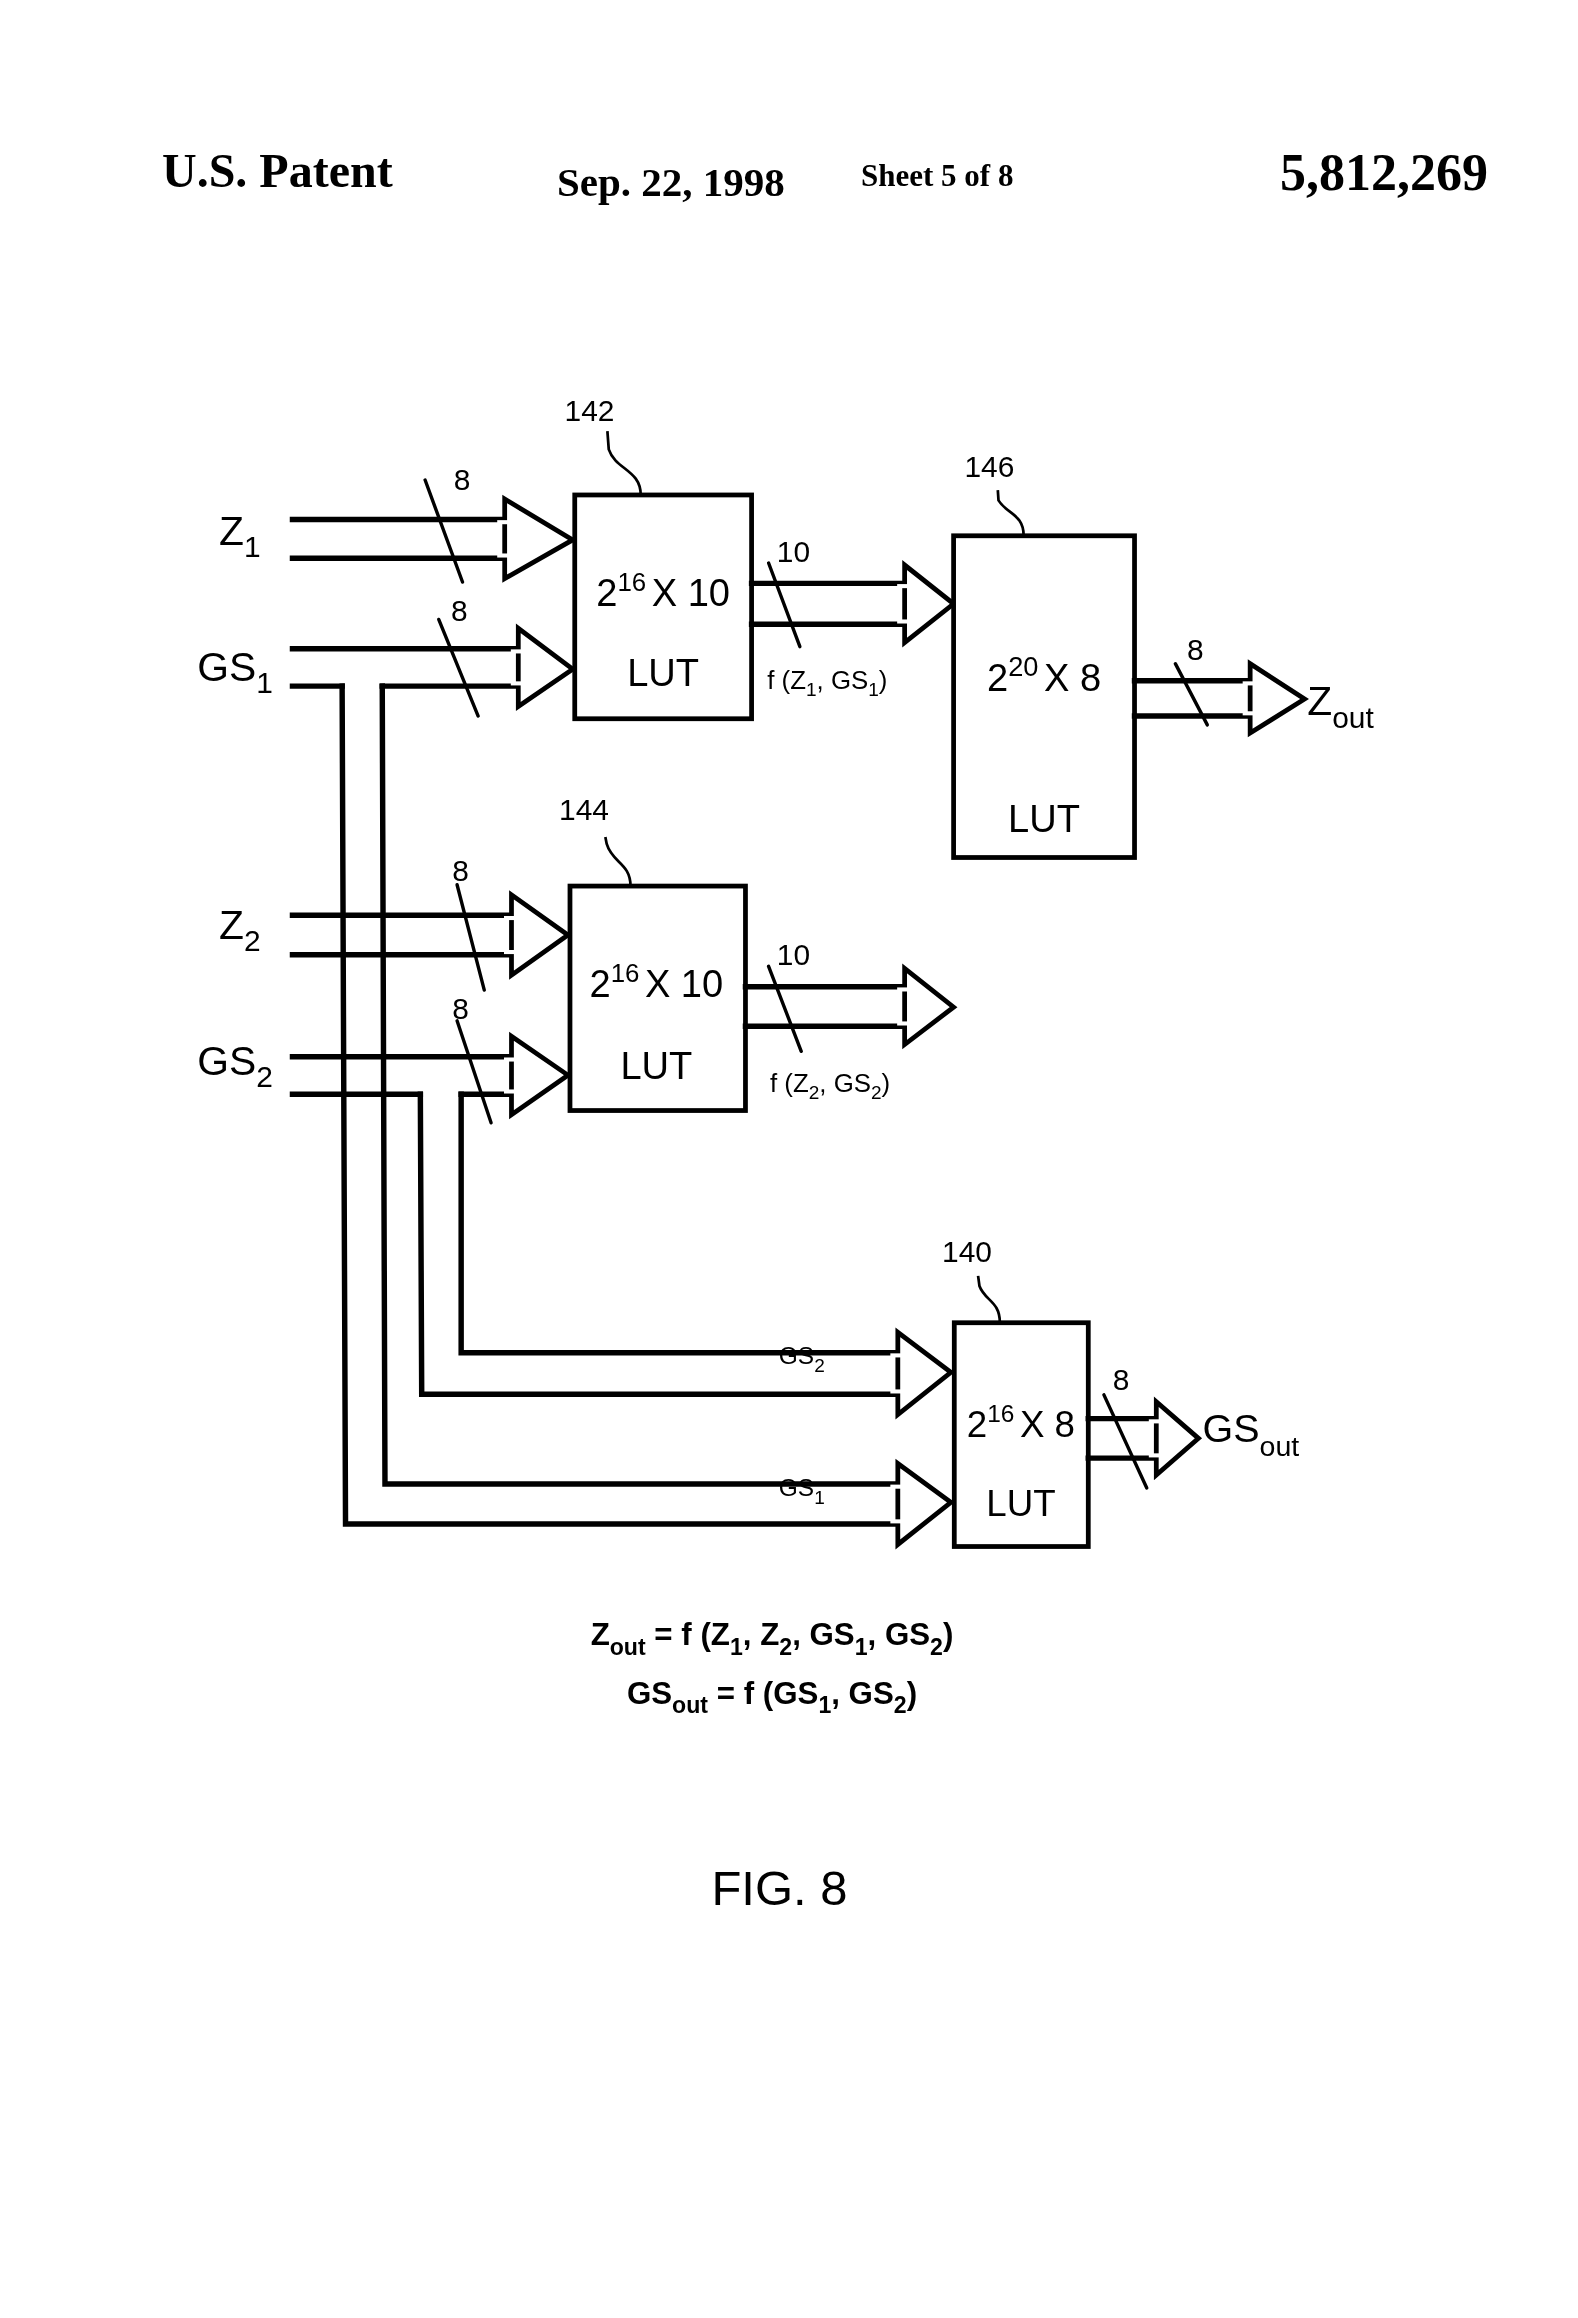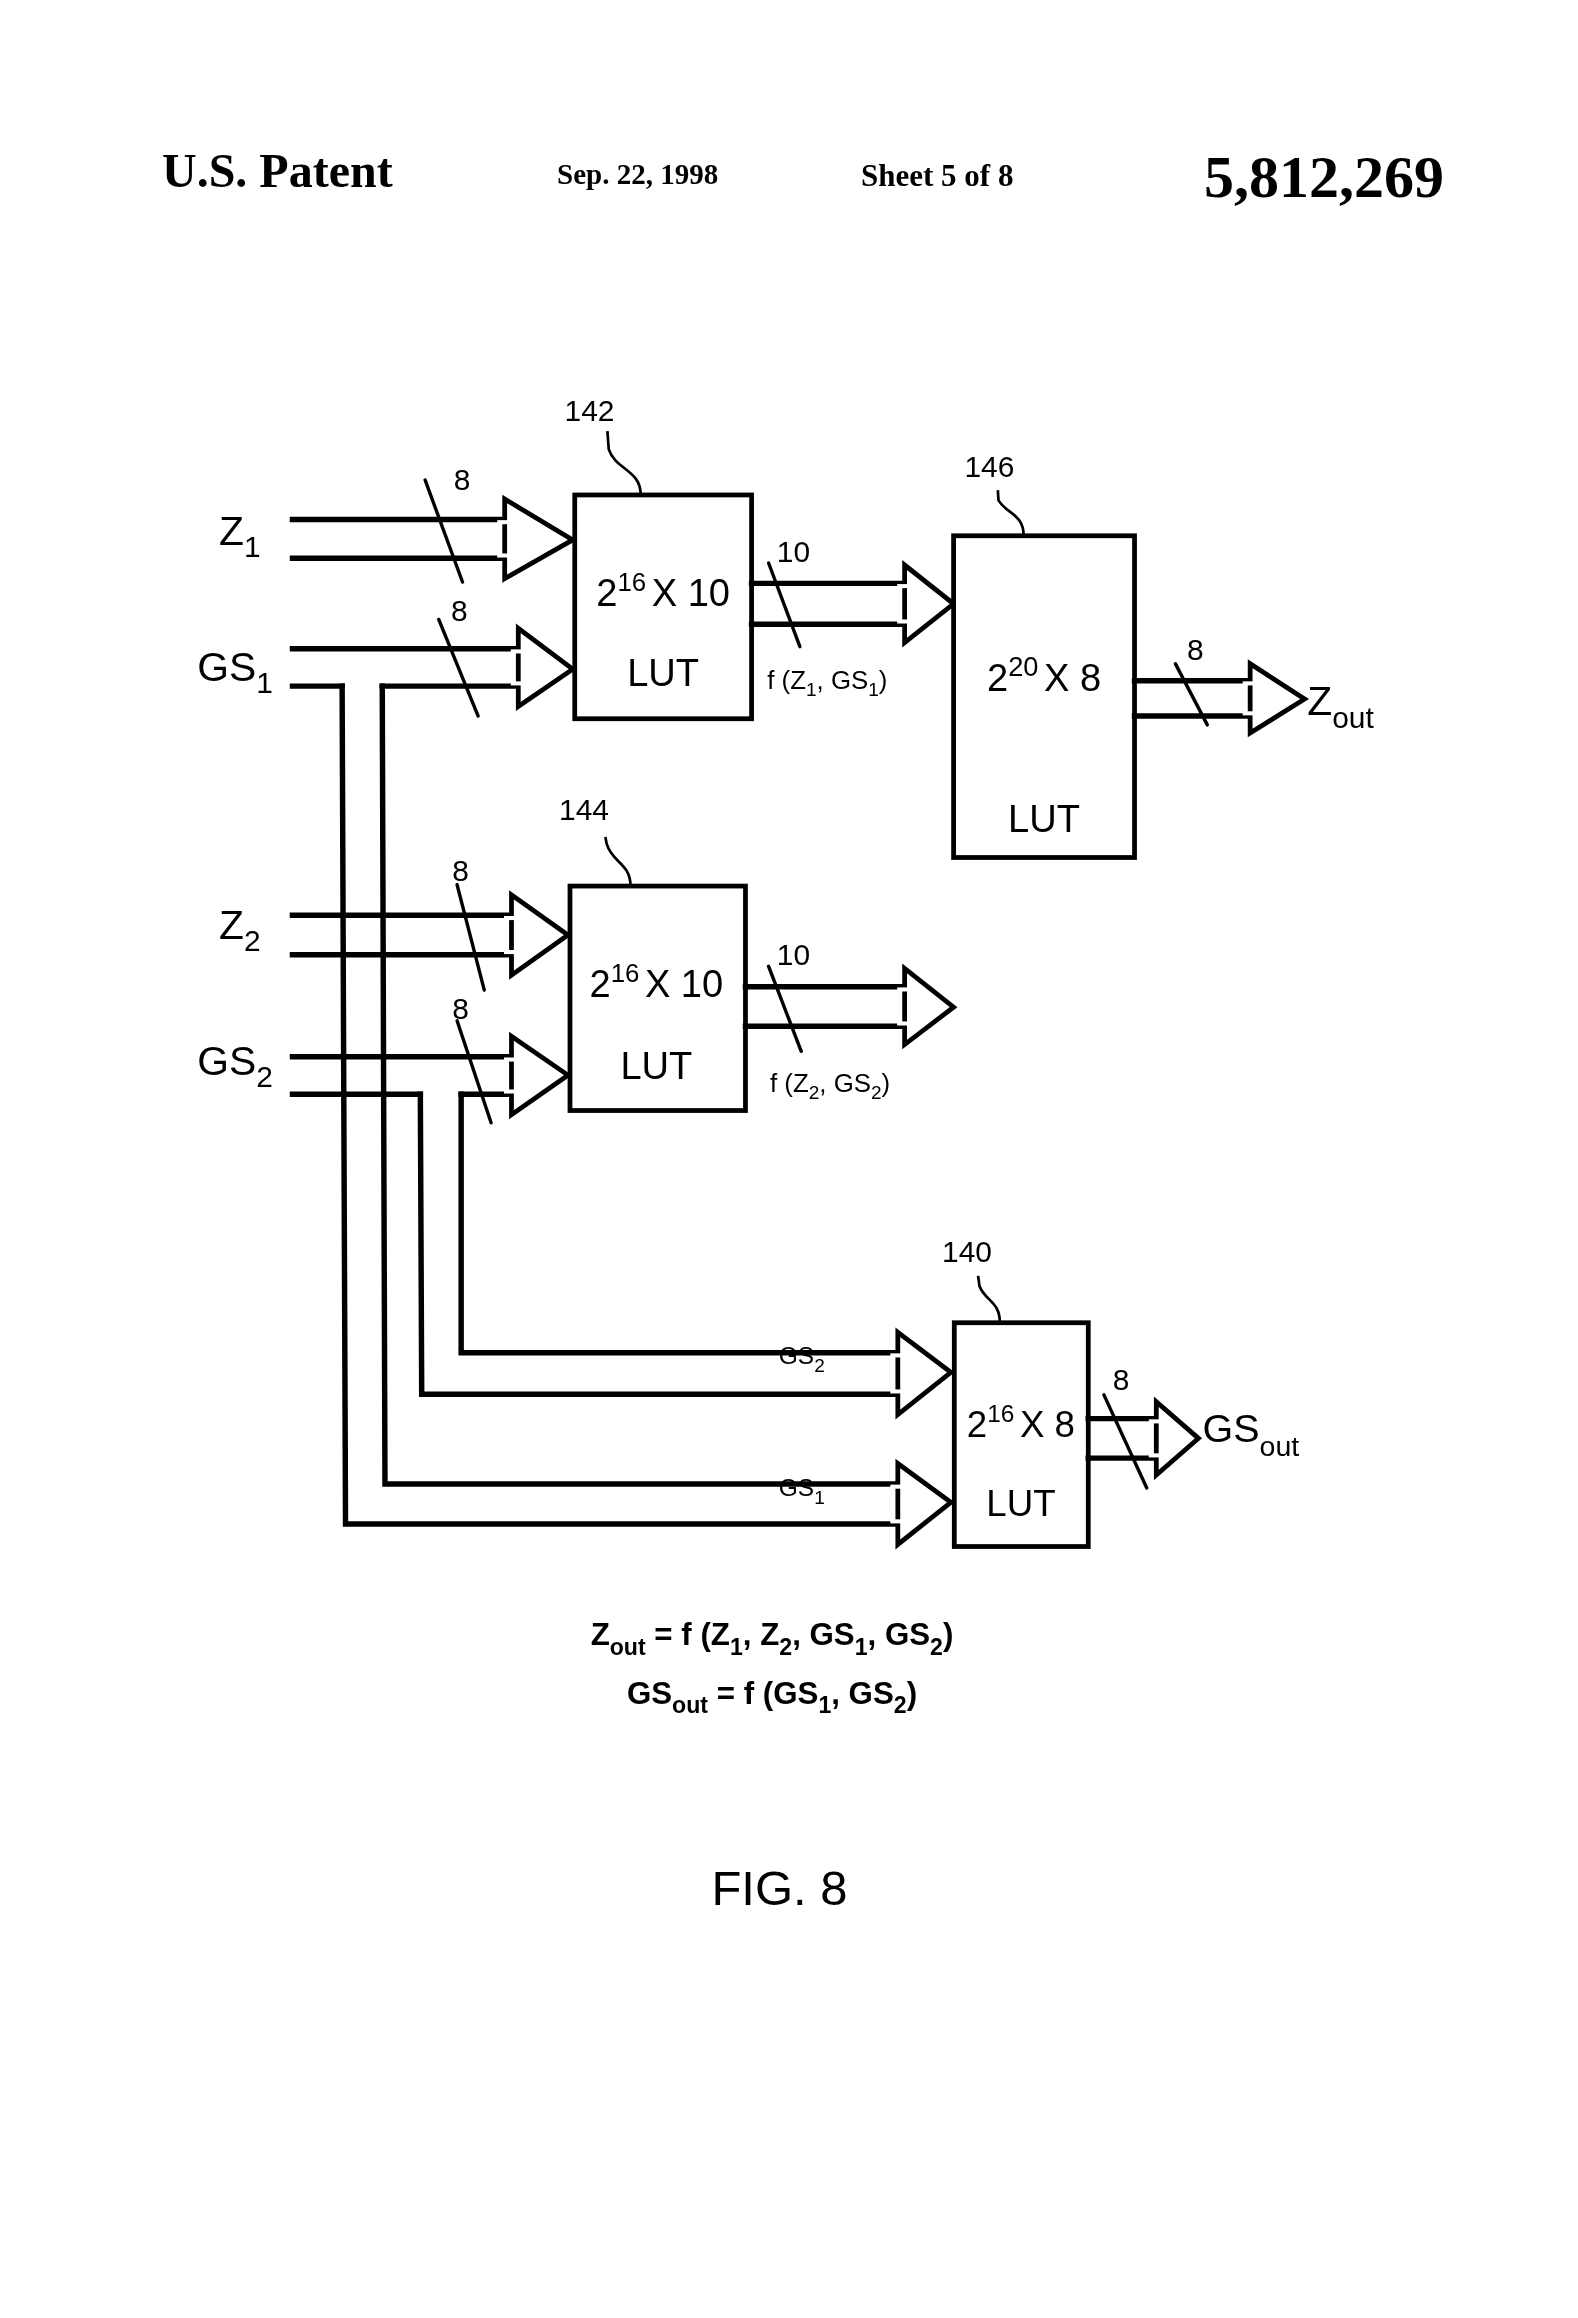--- a/index.html
+++ b/index.html
@@ -1,21 +1,21 @@
 <!DOCTYPE html>
 <html style="font-size:11px"><head>
 <meta charset="utf-8">
 <style>
   html, body { margin: 0; padding: 0; background: #ffffff; }
   body { width: 1578px; height: 2319px; position: relative; overflow: hidden; }
   .hdr { position: absolute; top: 143px; font-family: "Liberation Serif", serif; font-weight: bold; color: #000; white-space: nowrap; }
   #hdr-left { left: 162px; font-size: 48px; }
-  #hdr-date { left: 557px; font-size: 29px; top: 158px; }
+  #hdr-date { left: 557px; font-size: 41px; top: 158px; }
   #hdr-sheet { left: 861px; font-size: 31px; top: 158px; }
-  #hdr-num { left: 1204px; font-size: 60px; }
+  #hdr-num { left: 1280px; font-size: 52px; }
   svg#fig { position: absolute; left: 0; top: 0; }
   svg text { font-family: "Liberation Sans", sans-serif; fill: #000; }
   .wire { stroke: #000; stroke-width: 8; fill: none; stroke-linecap: square; }
   .thin { stroke: #000; stroke-width: 5; fill: none; stroke-linecap: round; }
   .lead { stroke: #000; stroke-width: 4; fill: none; }
   .box { stroke: #000; stroke-width: 7; fill: #fff; }
   .ahead { stroke: #000; stroke-width: 7; fill: #fff; stroke-linejoin: miter; }
 </style>
 </head>
 <body>

